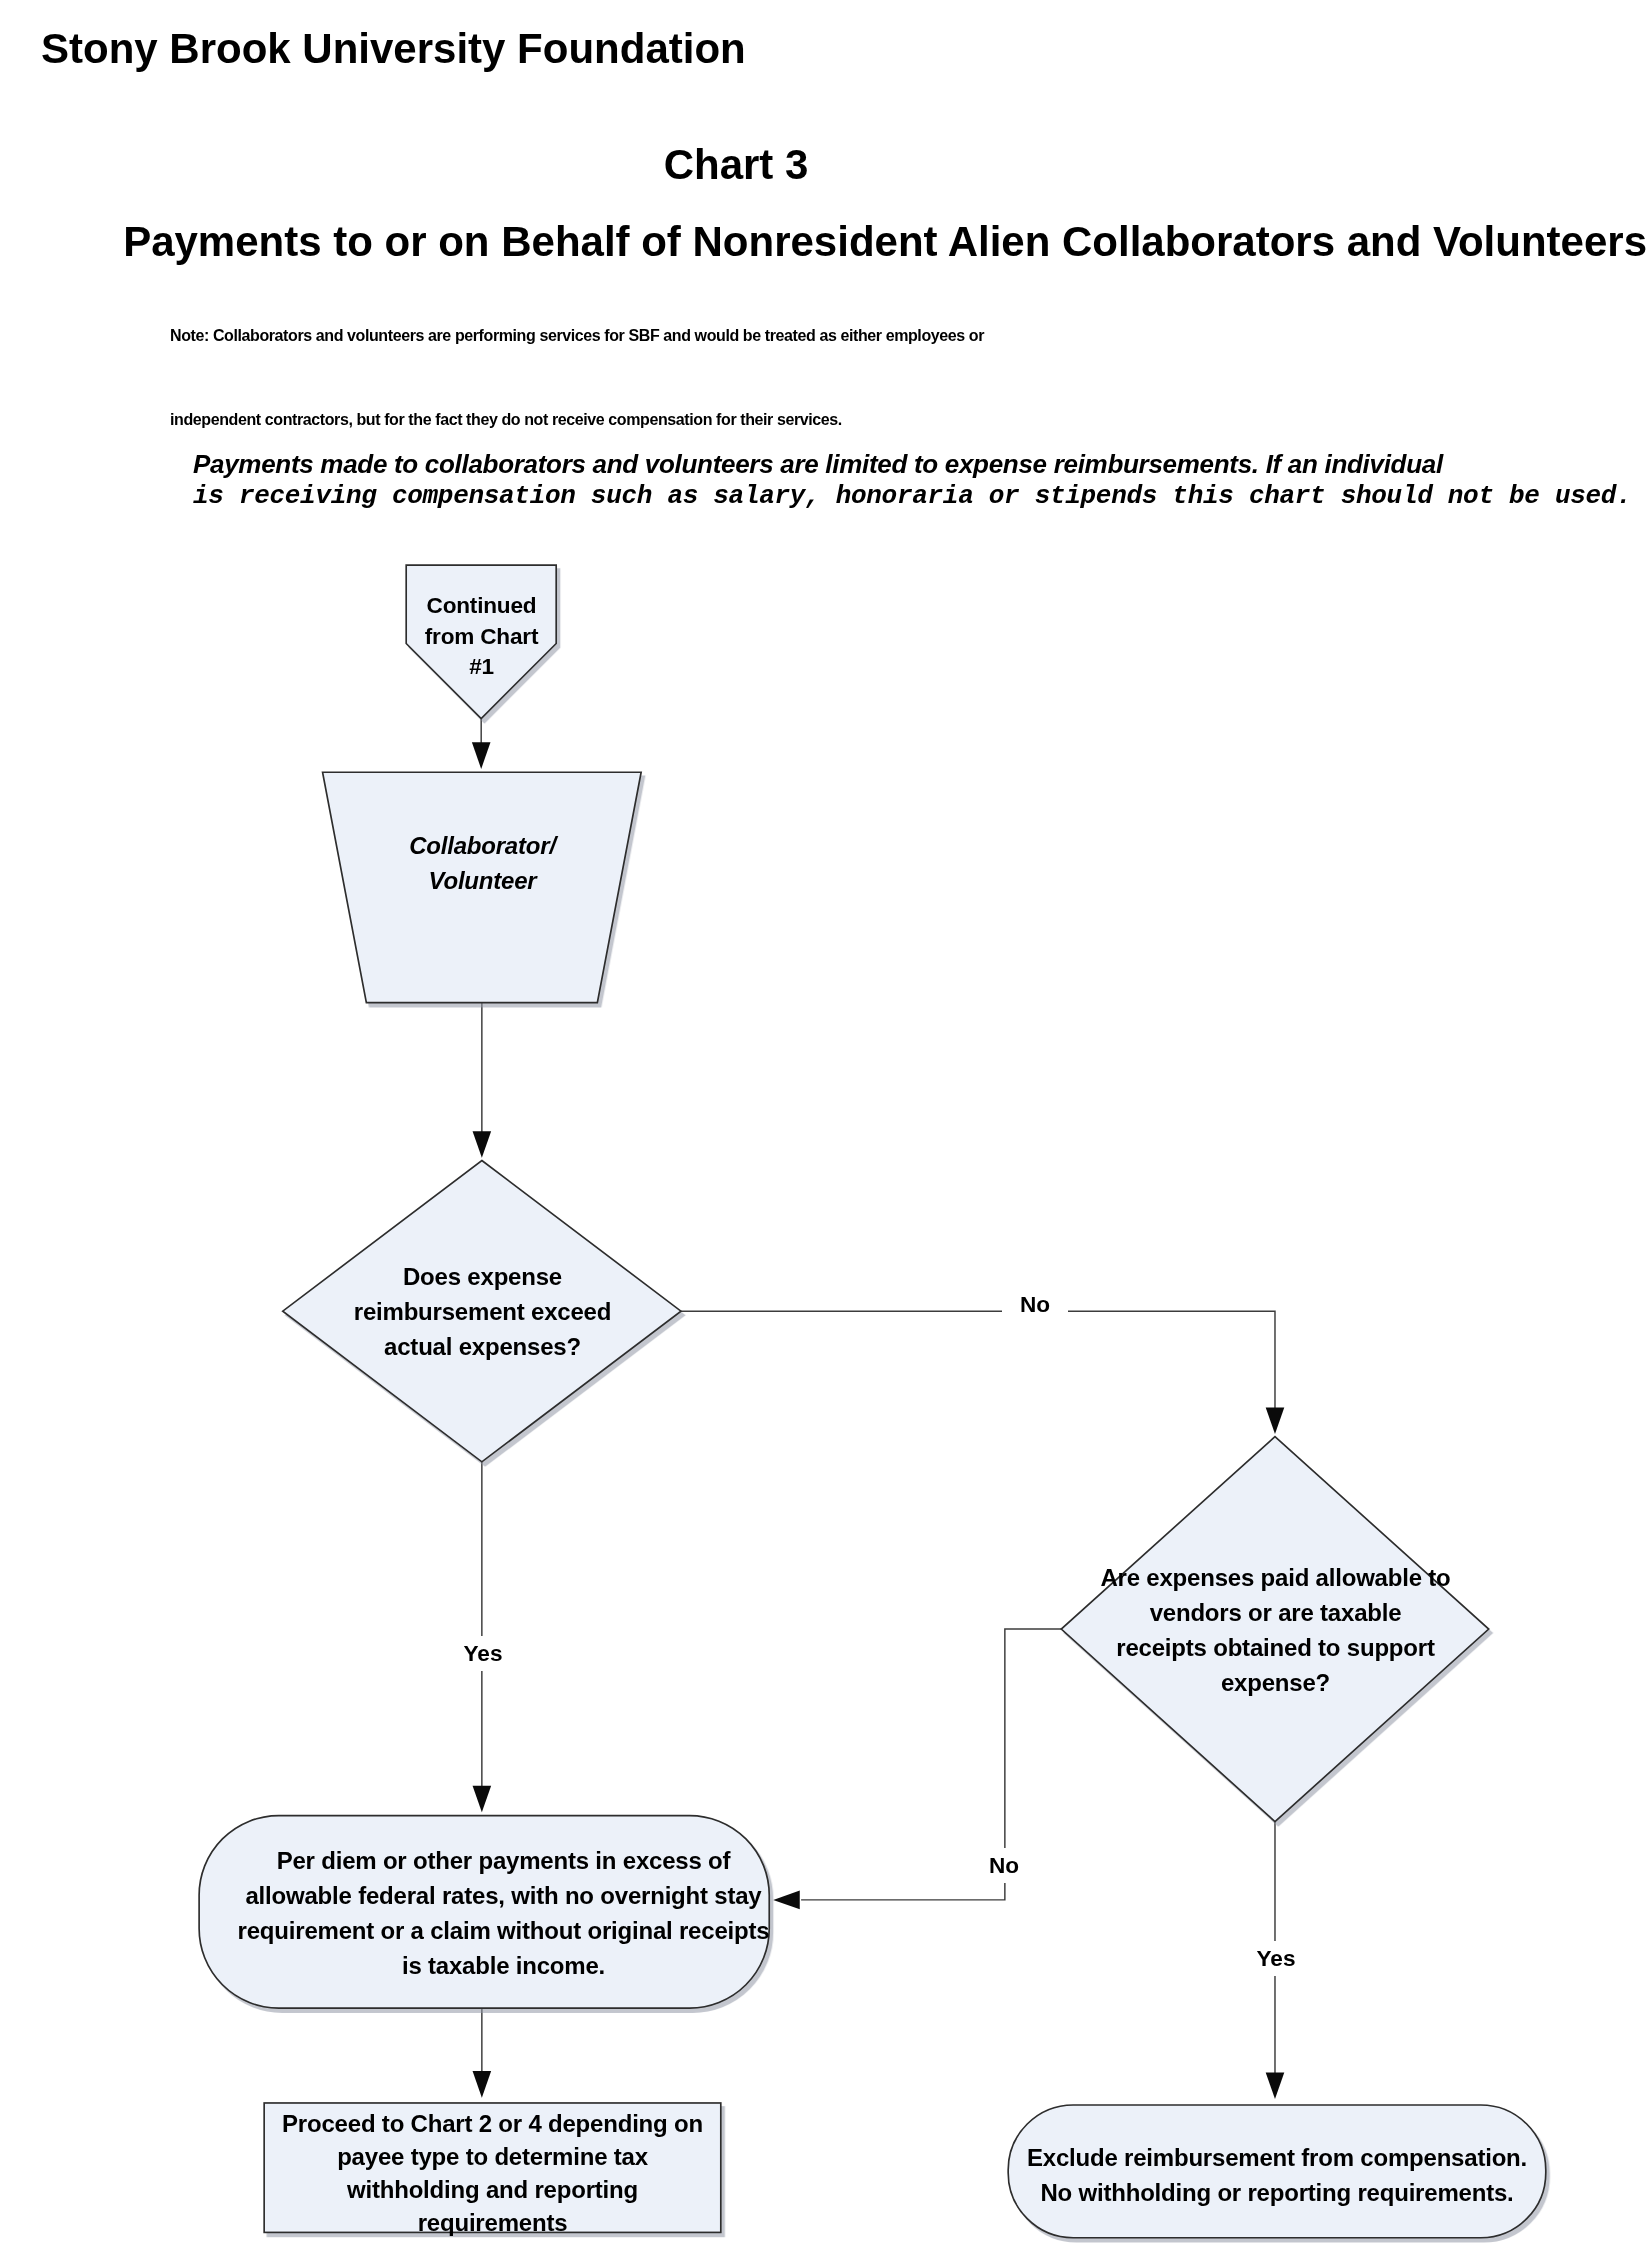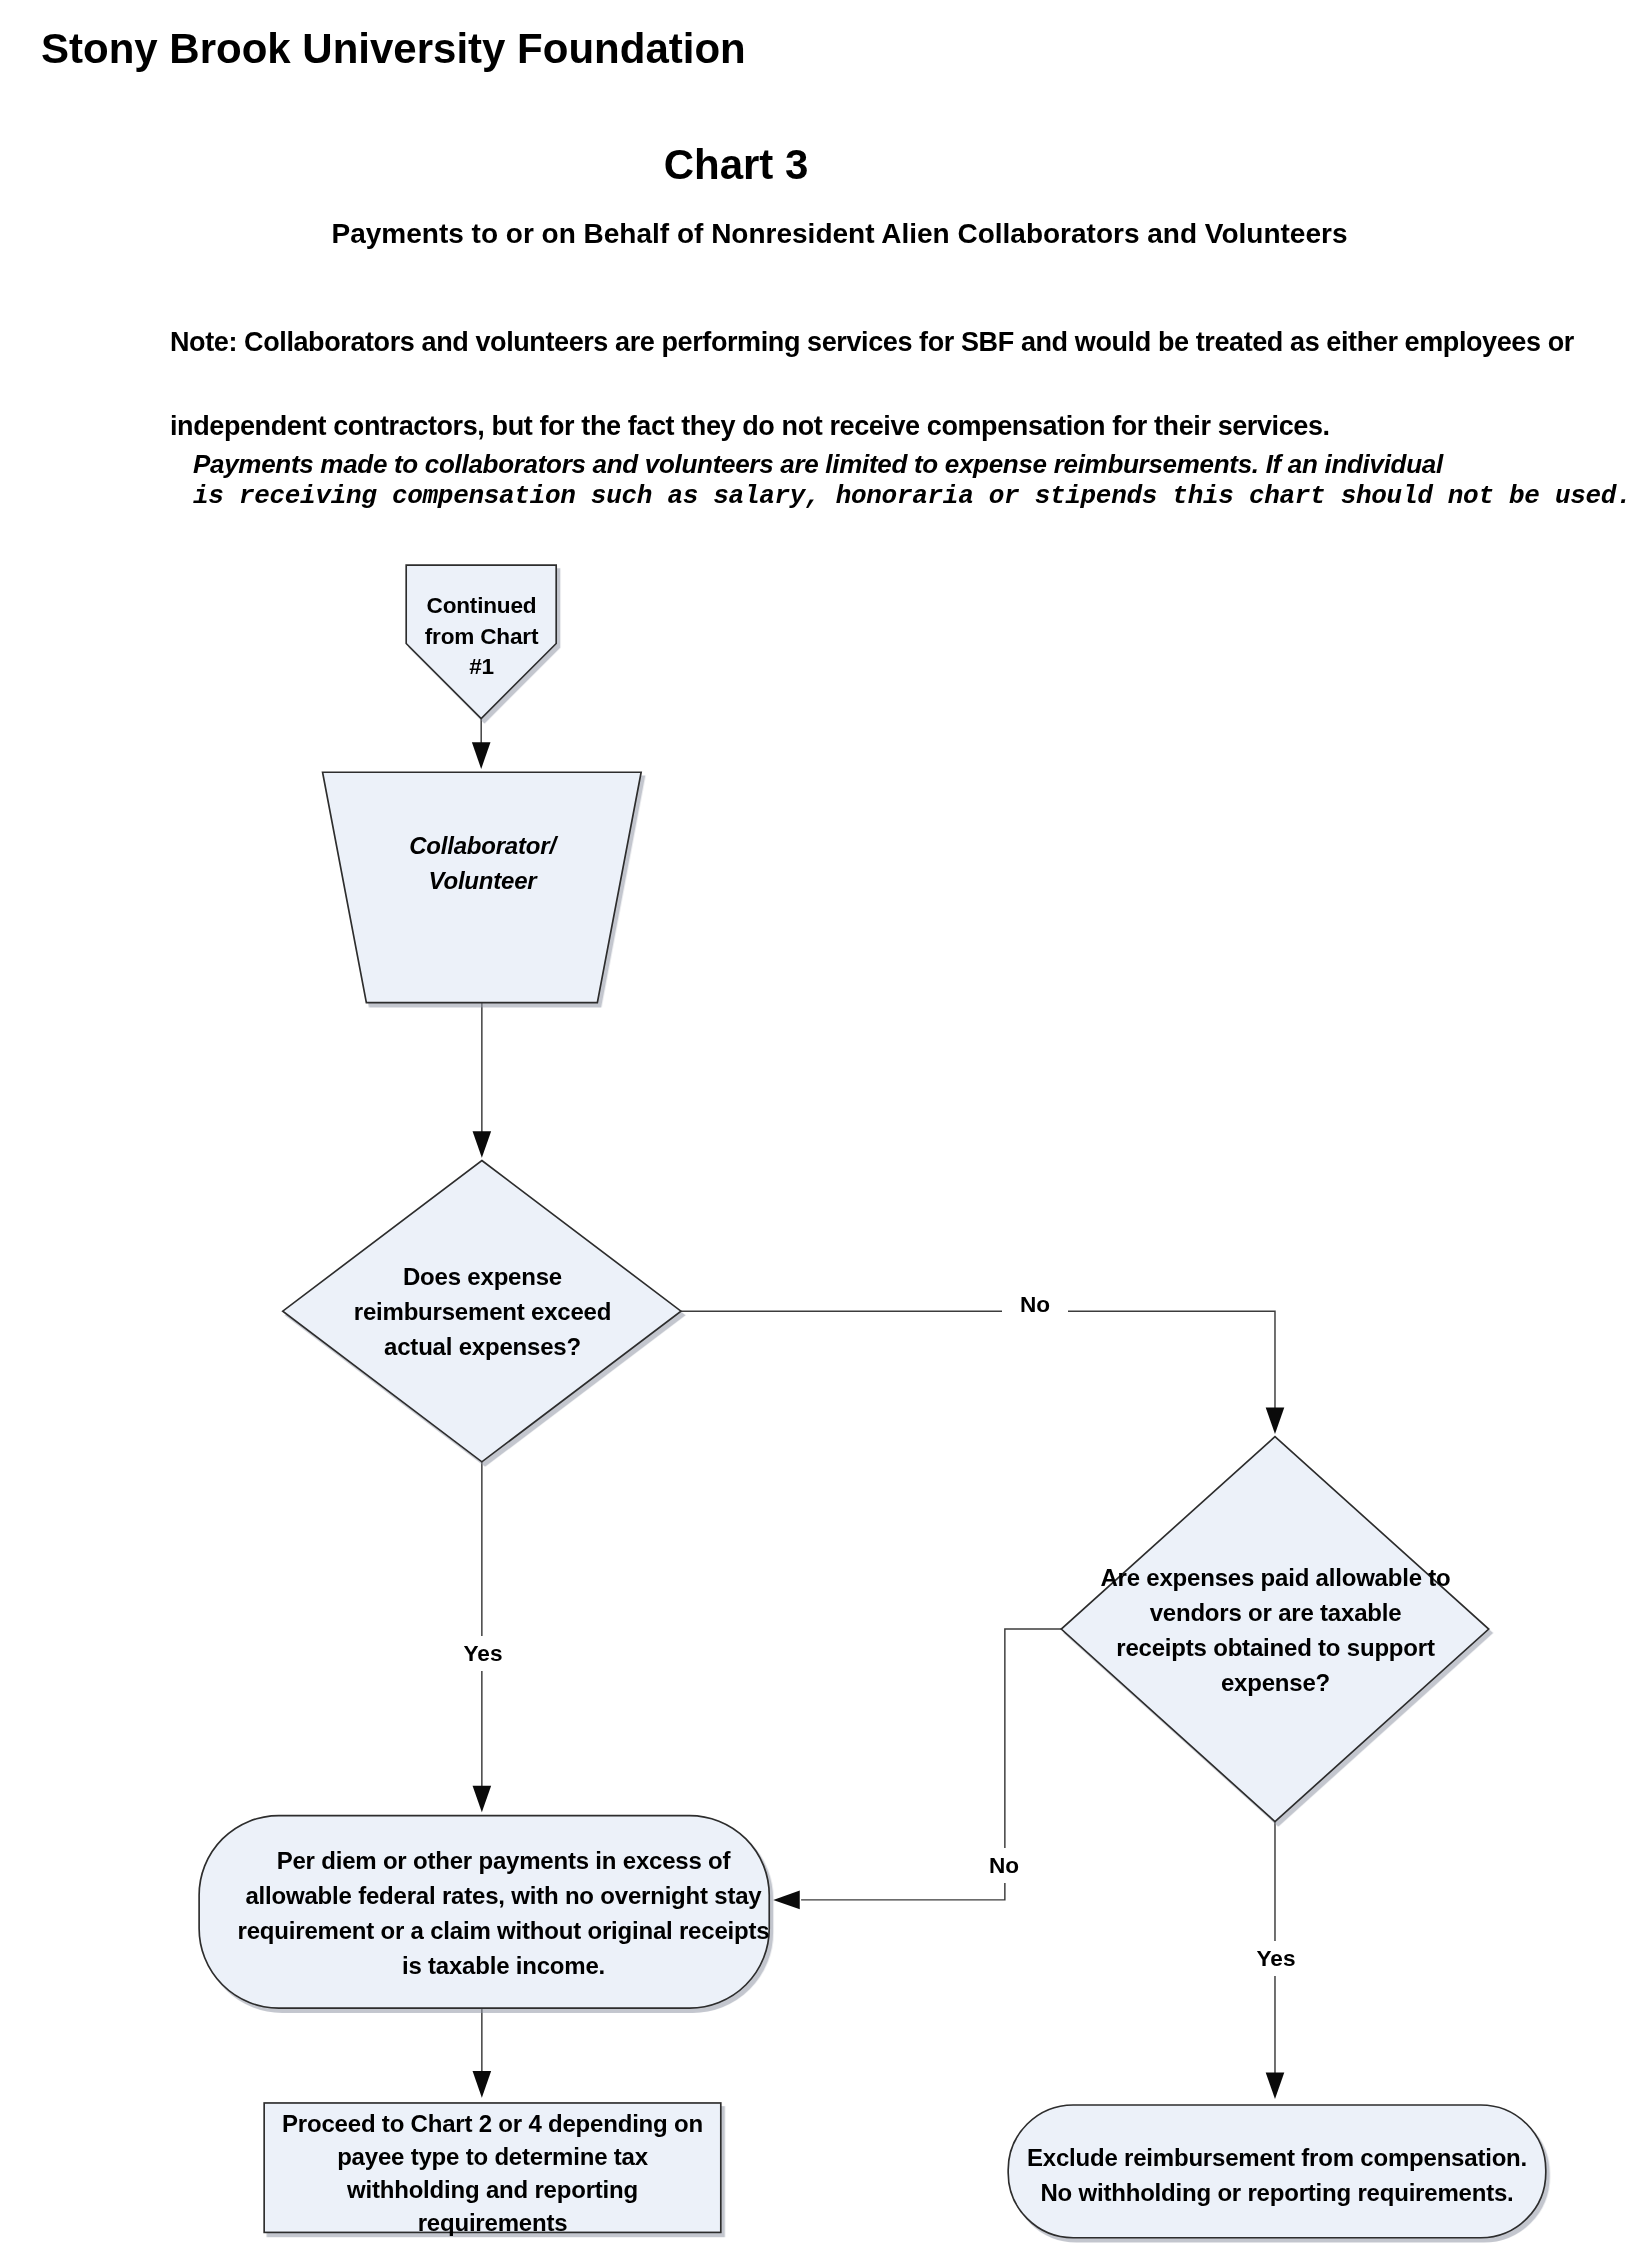--- a/index.html
+++ b/index.html
@@ -13,22 +13,22 @@
   *{margin:0;padding:0;box-sizing:border-box;}
   html,body{background:var(--background);}
   body{
     width:1646px;height:2250px;position:relative;overflow:hidden;
     font-family:"Liberation Sans", sans-serif;color:var(--text);
   }
   .abs{position:absolute;}
   .hdr{font-weight:bold;white-space:nowrap;}
   #org-title{left:41px;top:25px;font-size:42px;}
   #chart-label{left:603px;top:141px;width:266px;text-align:center;font-size:42px;}
-  #page-title{left:32px;top:218px;width:1615px;text-align:center;font-size:28px;}
-  .note-line{left:170px;font-size:27px;font-weight:bold;letter-spacing:-0.4px;white-space:nowrap;}
+  #page-title{left:32px;top:218px;width:1615px;text-align:right;font-size:42px;}
+  .note-line{left:170px;font-size:16px;font-weight:bold;letter-spacing:-0.4px;white-space:nowrap;}
   .disc-line{left:193px;font-size:26px;font-weight:bold;font-style:italic;letter-spacing:-0.3px;white-space:nowrap;}
   svg{position:absolute;left:0;top:0;}
   .shape{fill:var(--shape-fill);stroke:var(--shape-border);stroke-width:2.5;filter:drop-shadow(5px 6px 1px rgba(145,152,165,0.55));}
   .edge{fill:none;stroke:var(--line);stroke-width:2.2;}
   .ah{fill:var(--arrow);stroke:none;}
   .node-text{position:absolute;text-align:center;font-weight:bold;}
   .node-text .tl{white-space:nowrap;line-height:35px;font-size:24px;letter-spacing:-0.2px;}
   .nt-pent .tl{line-height:30.5px;font-size:22.6px;}
   .nt-final .tl{line-height:33px;}
   .edge-label{

